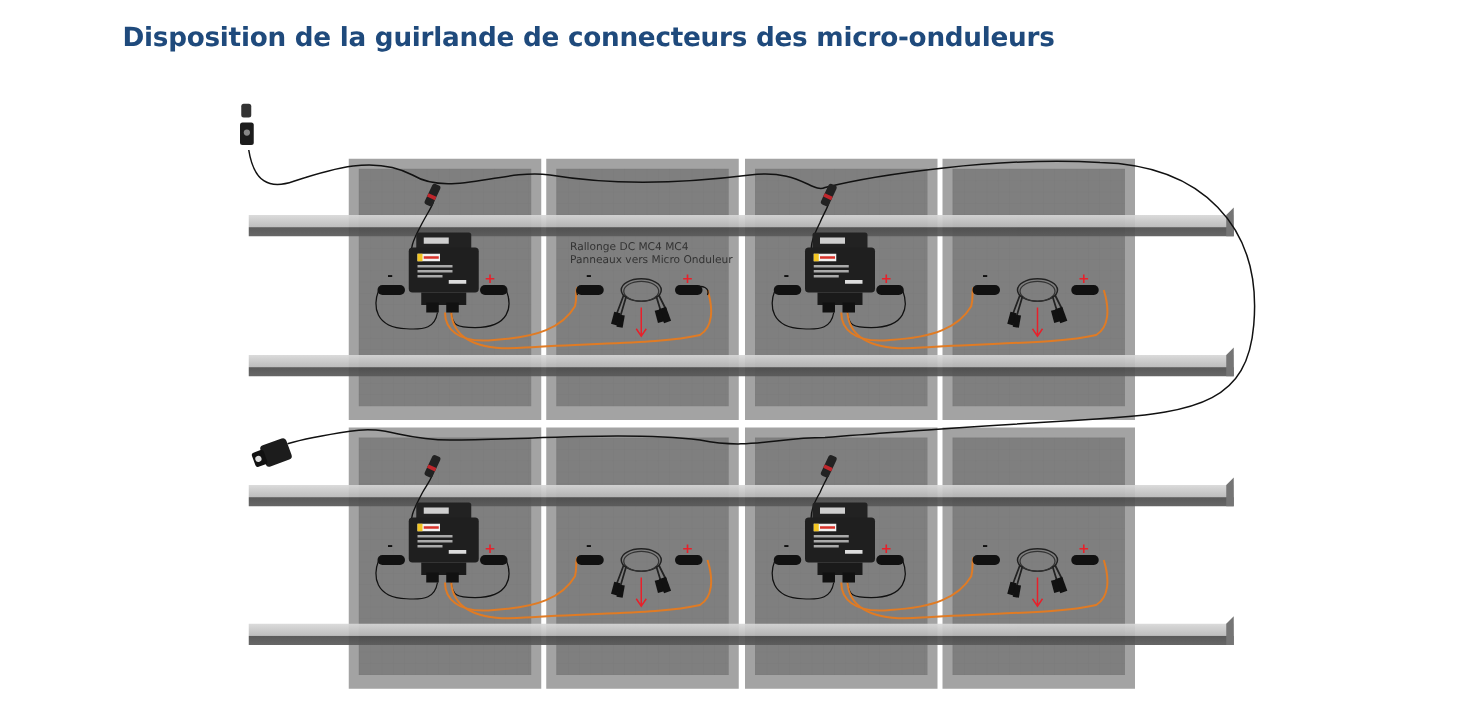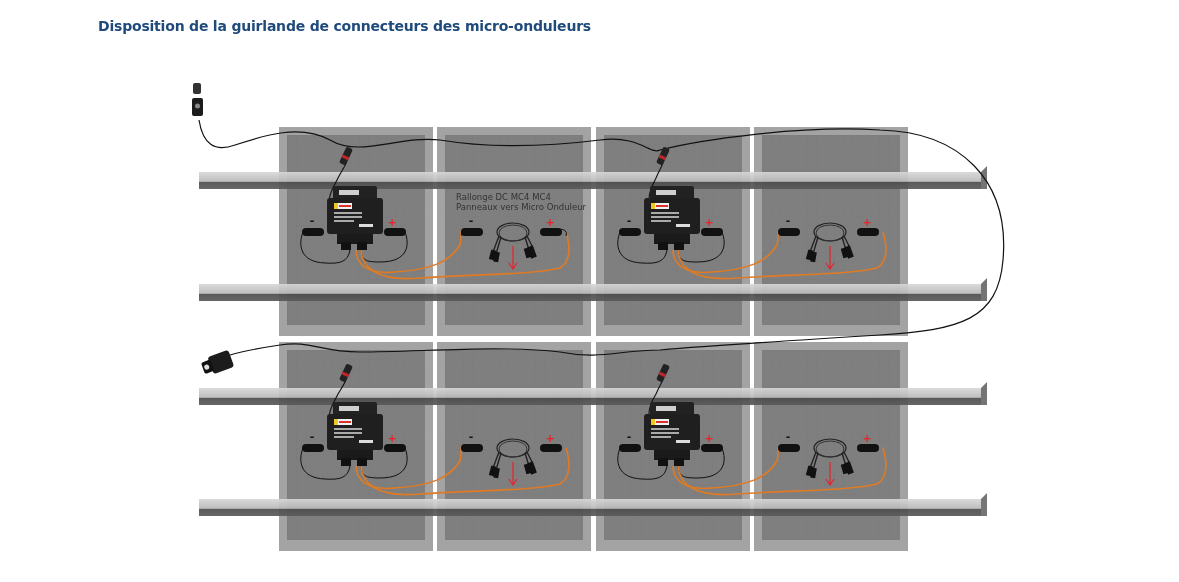--- a/index.html
+++ b/index.html
@@ -1,20 +1,20 @@
 <!DOCTYPE html>
 <html><head>
 <meta charset="utf-8">
 <style>
   html, body { margin: 0; padding: 0; background: #ffffff; }
   body { width: 1179px; height: 582px; position: relative; overflow: hidden; font-family: "Liberation Sans", sans-serif; }
   .title {
     position: absolute; left: 98px; top: 18px;
     font-family: "DejaVu Sans", sans-serif; font-weight: bold;
-    font-size: 14px; letter-spacing: -0.2px; color: #1f4a7c; white-space: nowrap;
+    font-size: 21px; letter-spacing: -0.2px; color: #1f4a7c; white-space: nowrap;
   }
   svg.diagram { position: absolute; left: 0; top: 0; }
   .label-text { font-family: "DejaVu Sans", sans-serif; font-size: 8.5px; fill: #333333; }
   .sign { font-family: "DejaVu Sans", sans-serif; font-size: 11px; font-weight: bold; }
 </style>
 </head>
 <body>
 
 <div class="title">Disposition de la guirlande de connecteurs des micro-onduleurs</div>
 

